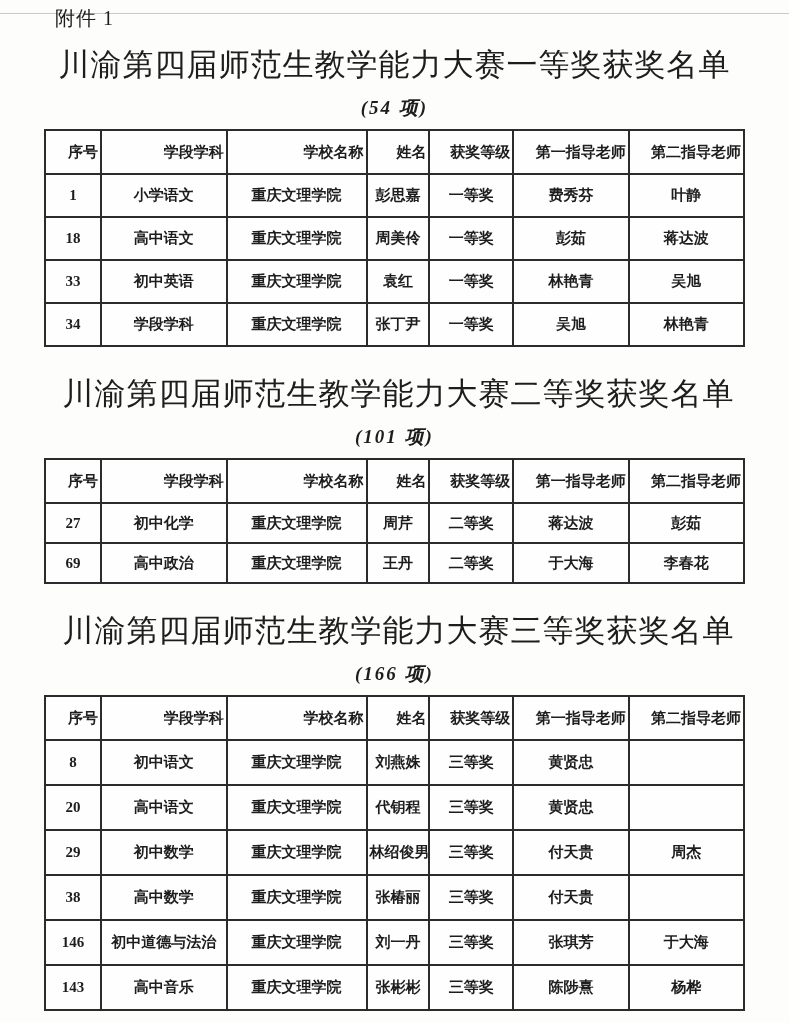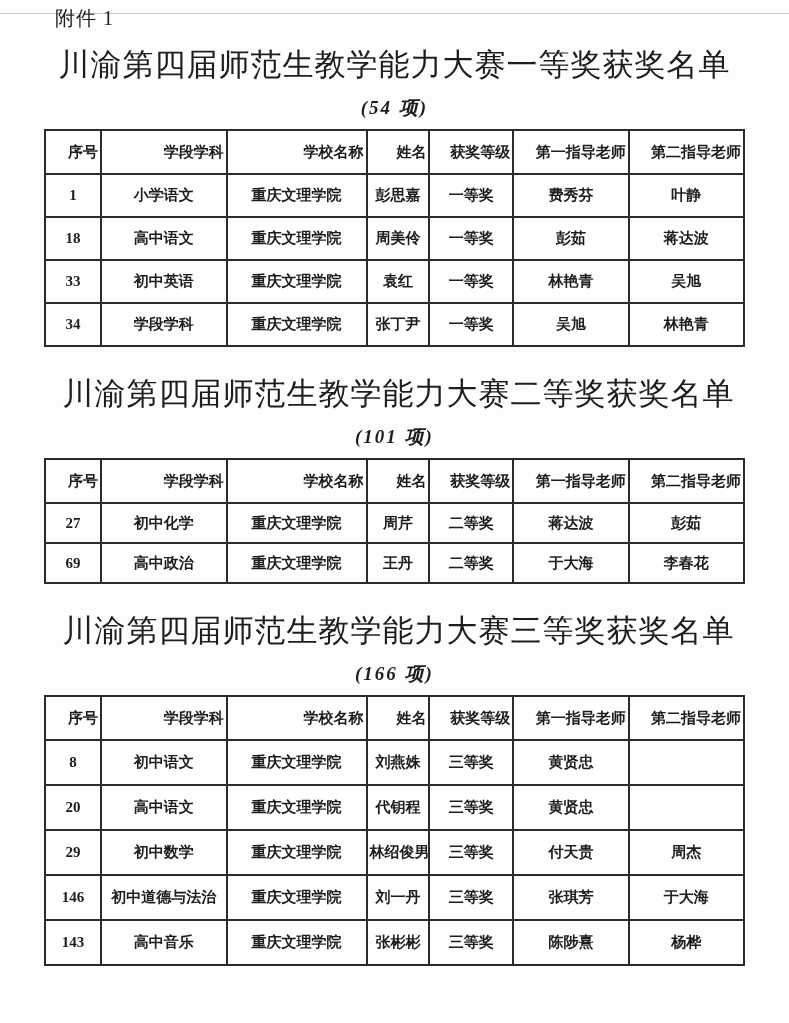--- a/index.html
+++ b/index.html
@@ -245,20 +245,29 @@
           <tr>
             <td>29</td>
             <td>初中数学</td>
             <td>重庆文理学院</td>
             <td>林绍俊男</td>
             <td>三等奖</td>
             <td>付天贵</td>
             <td>周杰</td>
           </tr>
           <tr>
+            <td>38</td>
+            <td>高中数学</td>
+            <td>重庆文理学院</td>
+            <td>张椿丽</td>
+            <td>三等奖</td>
+            <td>付天贵</td>
+            <td></td>
+          </tr>
+          <tr>
             <td>146</td>
             <td>初中道德与法治</td>
             <td>重庆文理学院</td>
             <td>刘一丹</td>
             <td>三等奖</td>
             <td>张琪芳</td>
             <td>于大海</td>
           </tr>
           <tr>
             <td>143</td>

